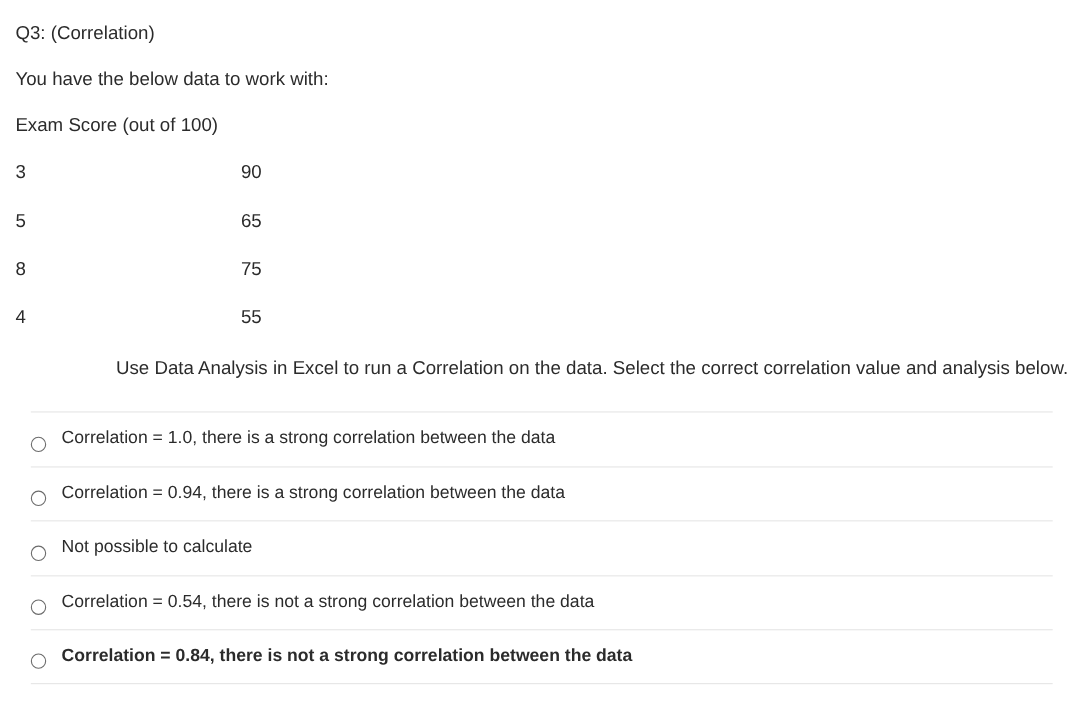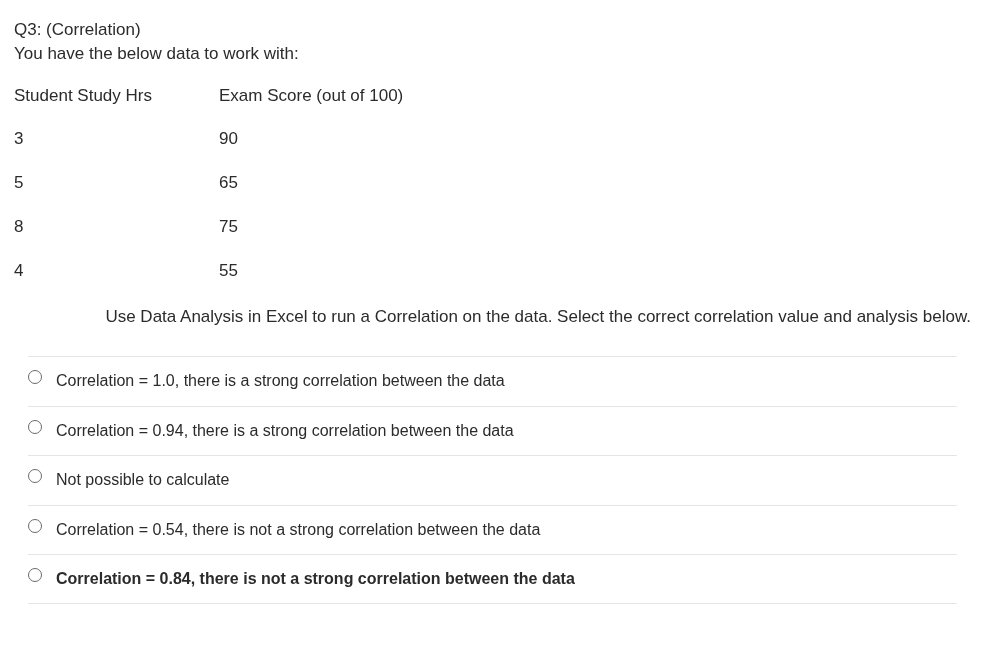--- a/index.html
+++ b/index.html
@@ -6,30 +6,30 @@
     body {
       margin: 0;
       padding: 18px 14px;
       font-family: "Segoe UI", "Helvetica Neue", Arial, sans-serif;
       font-size: 17px;
       color: #2b2b2b;
       line-height: 1.4;
       width: 985px;
       background: #fff;
     }
-    .q-title { }
+    .q-title { margin-bottom: 18px; }
     .q-intro { margin-bottom: 18px; }
     .data-row { display: flex; margin-bottom: 20px; }
     .col1 { width: 205px; }
     .col2 { width: auto; }
     .instruction { margin-top: 22px; margin-bottom: 28px; text-align: right; }
     .option-list { margin: 0 14px; }
     .option {
       display: flex;
-      align-items: flex-start;
+      align-items: flex-end;
       gap: 14px;
       padding: 13px 0;
       border-top: 1px solid #e5e5e5;
       font-size: 16px;
     }
     .option:last-child { border-bottom: 1px solid #e5e5e5; font-weight: bold; }
     .radio {
       width: 14px;
       height: 14px;
       border: 1.5px solid #6b6b6b;
@@ -38,21 +38,20 @@
     }
   </style>
 </head>
 <body>
 
 <div class="q-title">Q3: (Correlation)</div>
 
 <div class="q-intro">You have the below data to work with:</div>
 
 <div class="data-row">
-  <div class="col1">Student Study Hrs</div>
   <div class="col2">Exam Score (out of 100)</div>
 </div>
 
 <div class="data-row">
   <div class="col1">3</div>
   <div class="col2">90</div>
 </div>
 <div class="data-row">
   <div class="col1">5</div>
   <div class="col2">65</div>

